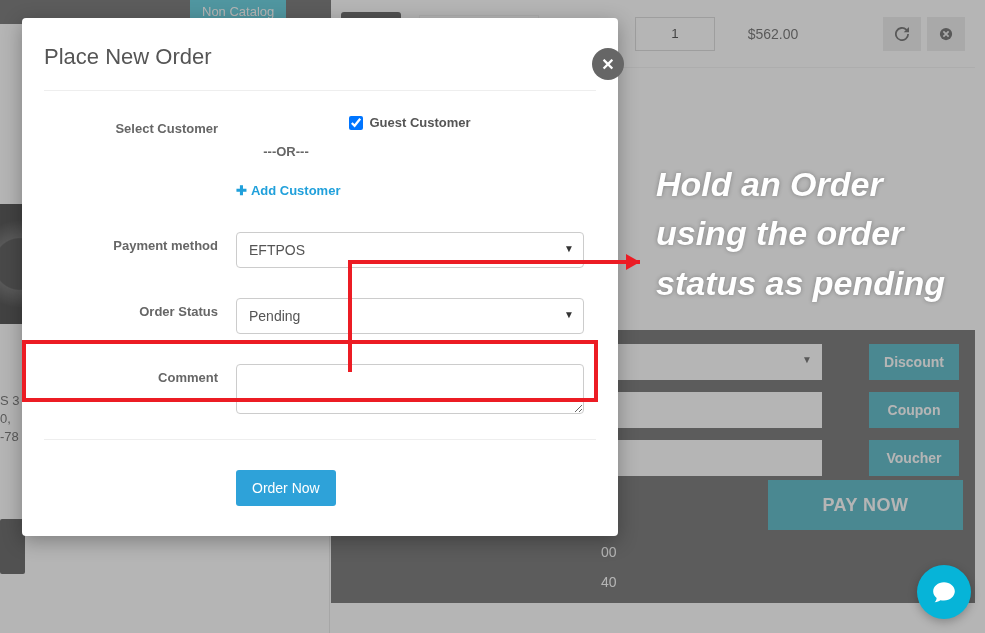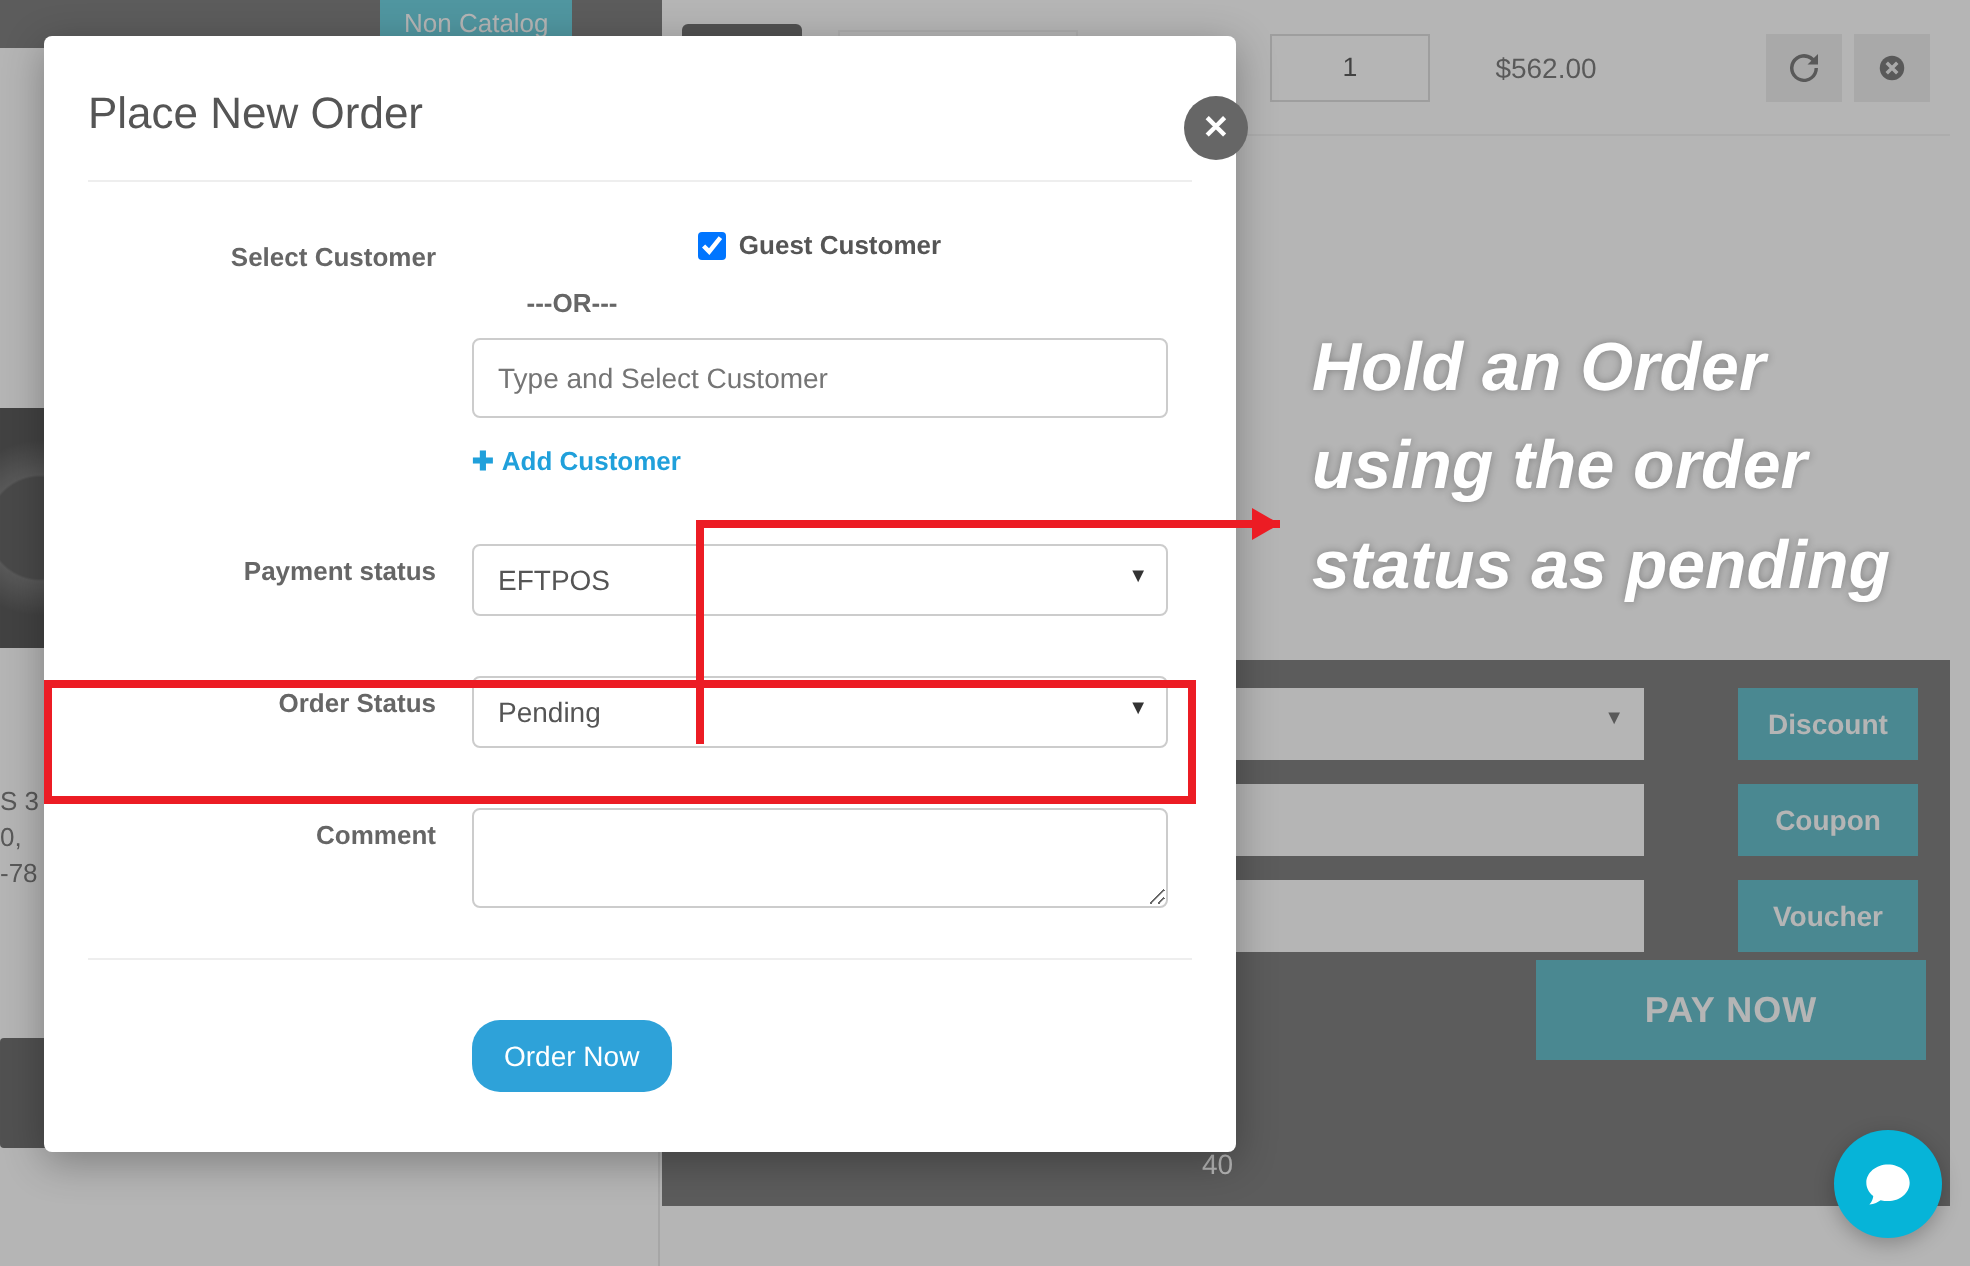--- a/index.html
+++ b/index.html
@@ -328,21 +328,21 @@
       resize: both;
       font-family: inherit;
     }
     .order-now-btn {
       margin-top: 30px;
       margin-left: 214px;
       background: #2ea2d9;
       color: #fff;
       border: none;
       padding: 10px 16px;
-      border-radius: 14px;
+      border-radius: 3px;
       font-size: 14px;
     }
 
     
     .highlight-box {
       position: absolute;
       top: 340px;
       left: 22px;
       width: 576px;
       height: 62px;
@@ -464,30 +464,29 @@
   <hr>
 
   <div class="form-row">
     <div class="form-label">Select Customer</div>
     <div class="form-field">
       <label class="checkbox-row">
         <input type="checkbox" checked="" style="">
         <span>Guest Customer</span>
       </label>
       <div class="or-text">---OR---</div>
-      <input class="text-input" type="text" placeholder="Type and Select Customer" style="">
       <a href="#" class="add-cust-link">
         <span>✚</span>
         <span>Add Customer</span>
       </a>
     </div>
   </div>
 
   <div class="form-row" style="margin-top:34px">
-    <div class="form-label">Payment status</div>
+    <div class="form-label">Payment method</div>
     <div class="form-field">
       <div class="select-wrap">
         <button class="select-input">EFTPOS</button>
       </div>
     </div>
   </div>
 
   <div class="form-row" style="margin-top:30px">
     <div class="form-label">Order Status</div>
     <div class="form-field">

